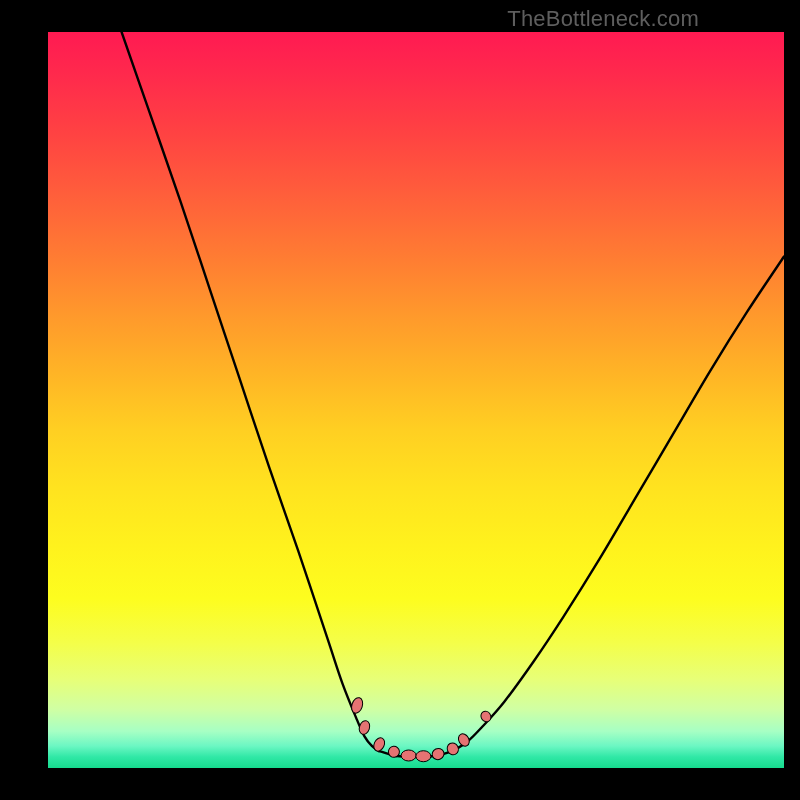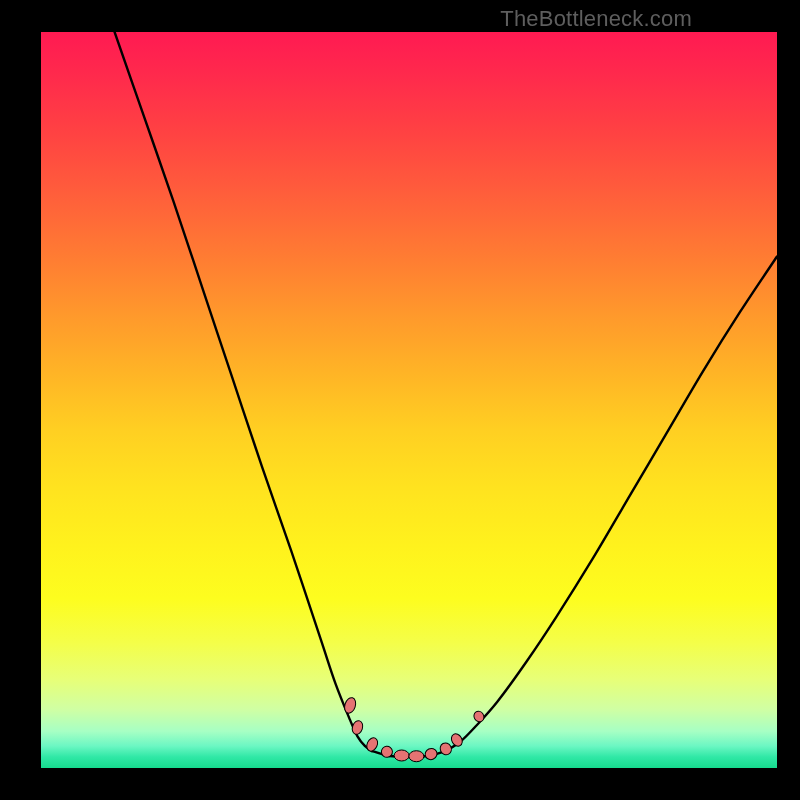--- a/index.html
+++ b/index.html
@@ -6,21 +6,21 @@
     margin: 0;
     padding: 0;
     width: 800px;
     height: 800px;
     overflow: hidden;
     background: #000;
     font-family: Arial, Helvetica, sans-serif;
   }
   .frame {
     position: absolute;
-    top: 0; left: 9px;
+    top: 0; left: 16px;
     width: 717px;
     height: 800px;
     background: #000;
   }
   .plot {
     position: absolute;
     top: 32px;
     left: 32px;
     width: 736px;
     height: 736px;

